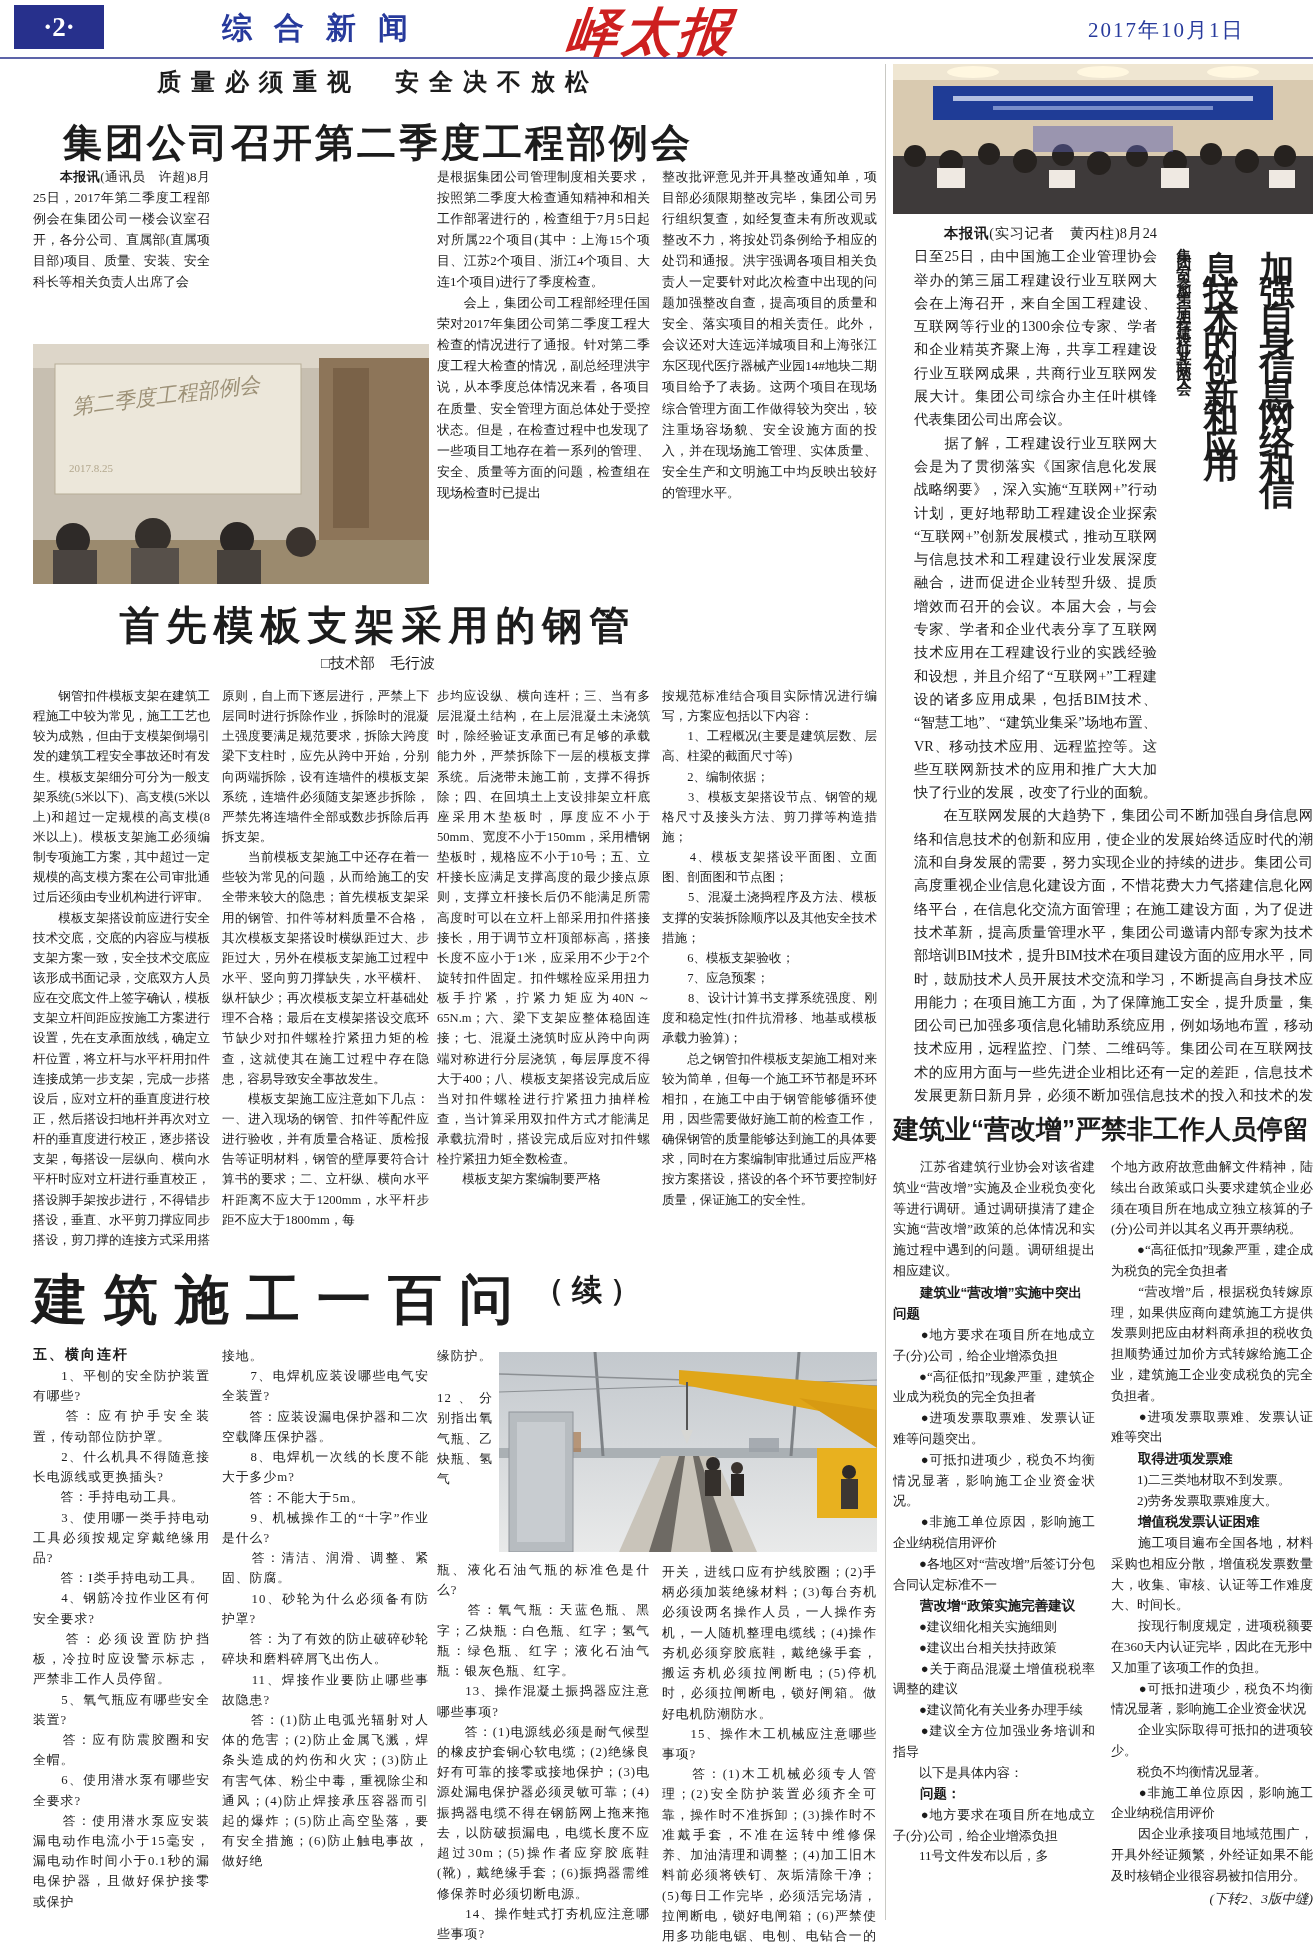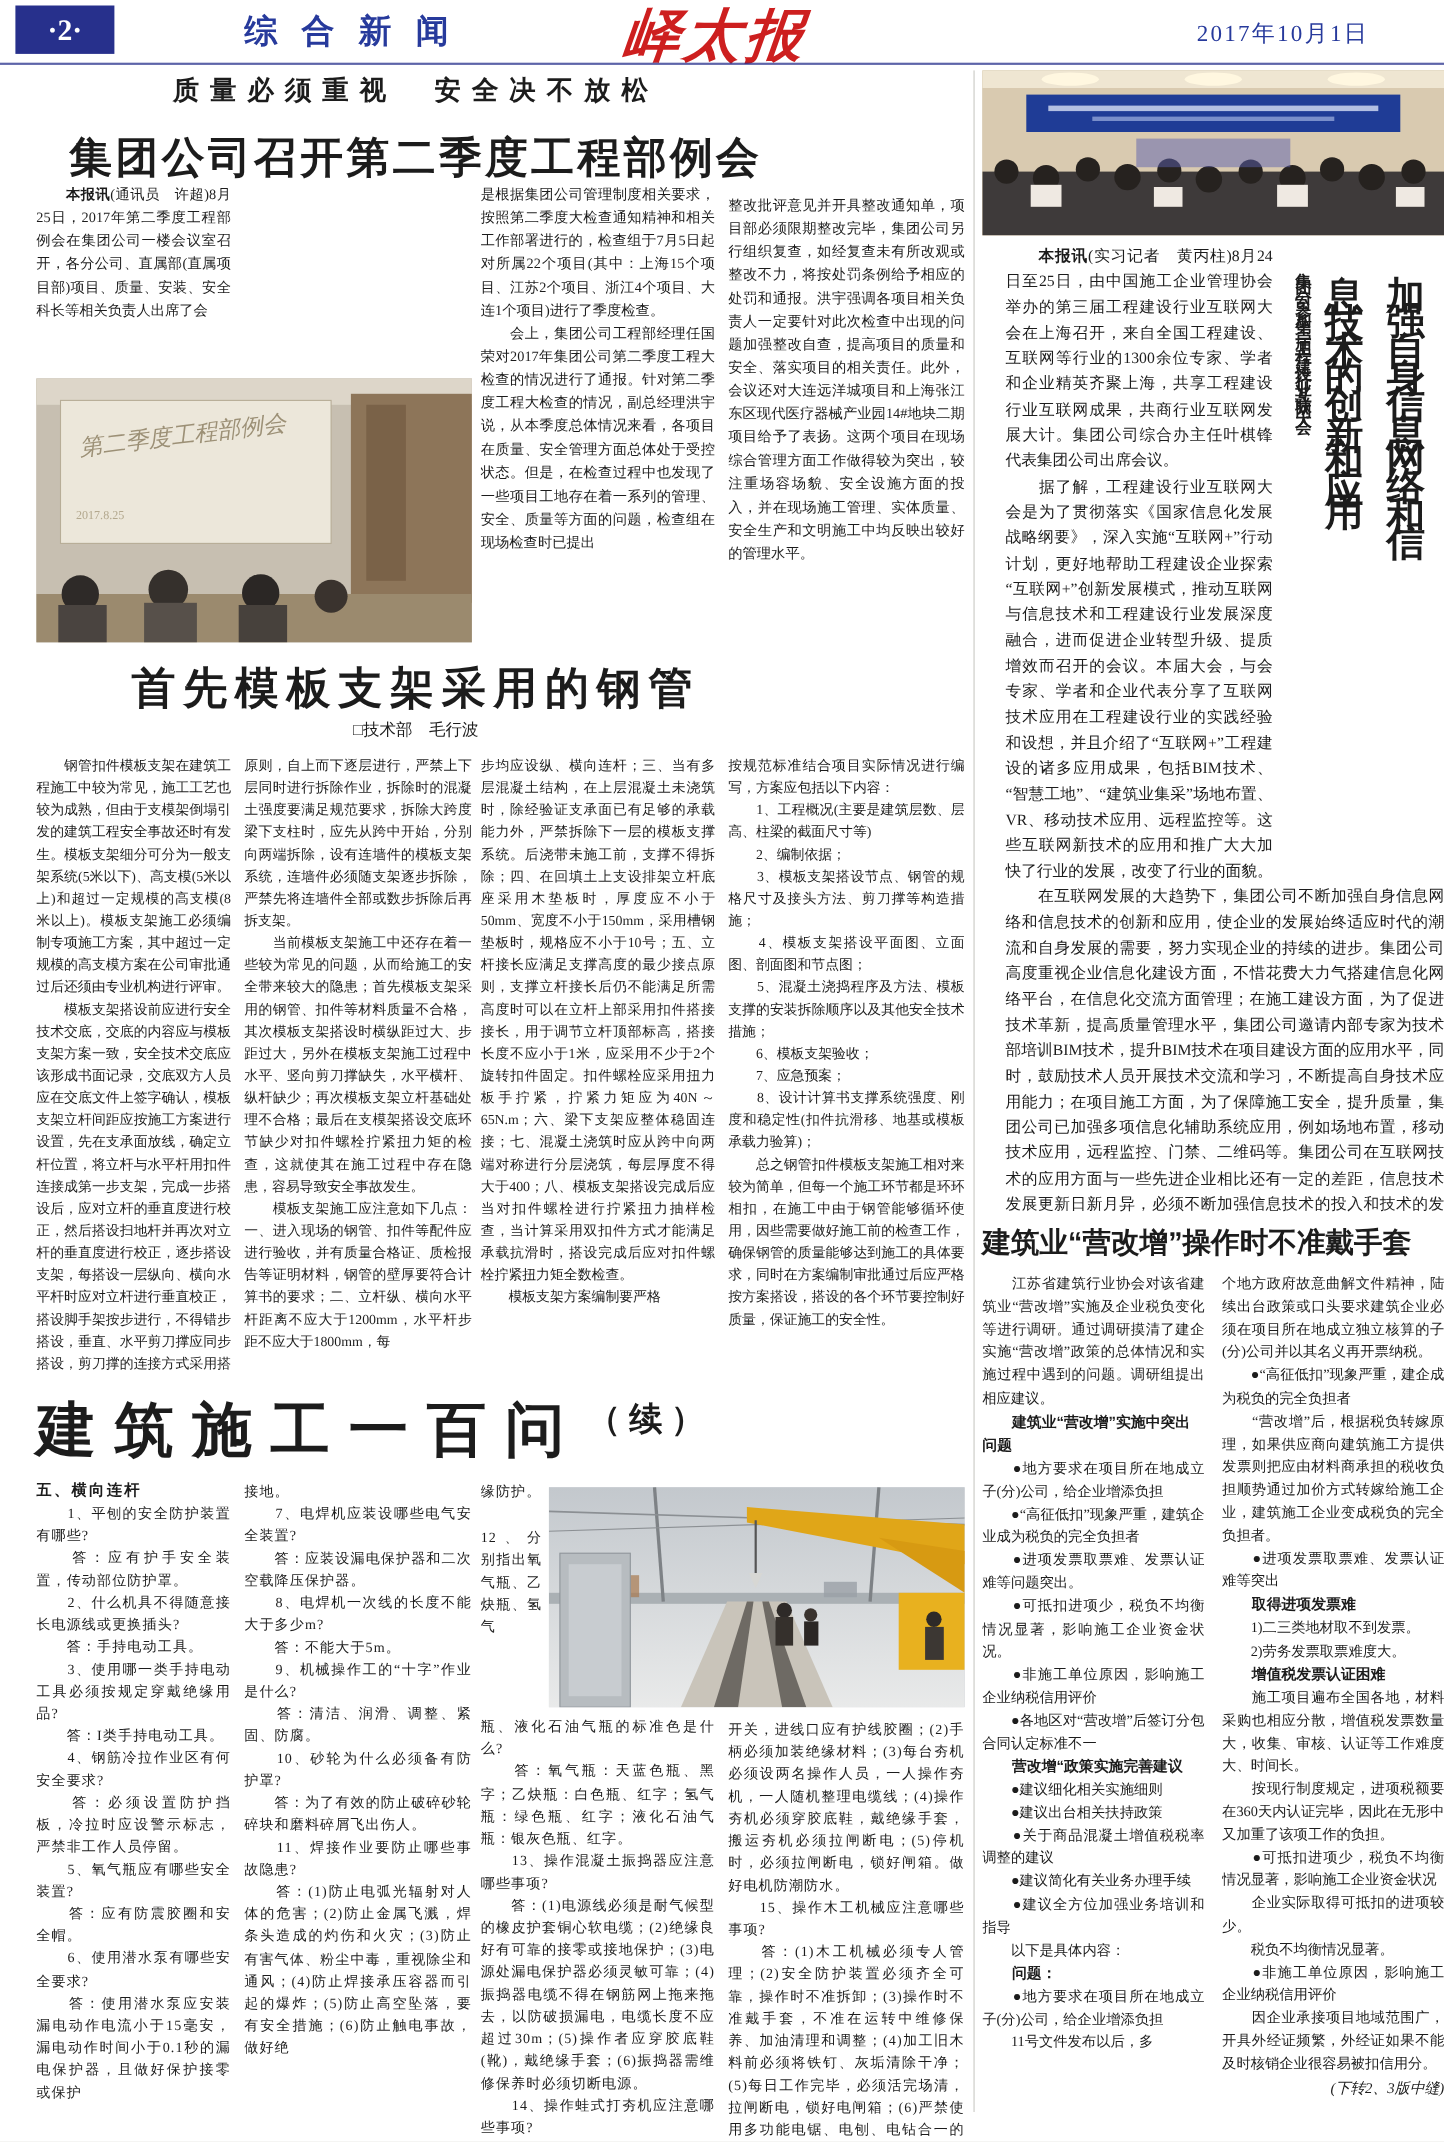--- a/index.html
+++ b/index.html
@@ -83,21 +83,21 @@
 
   <section class="zone-left">
 
     <article>
       <div class="a1-sub">质量必须重视　安全决不放松</div>
       <div class="a1-head">集团公司召开第二季度工程部例会</div>
       <div class="a1-body">
         <div class="abs bodytext" style="left:0;top:0;width:177px;height:176px;"><span class="b">　　本报讯</span><span>(通讯员　许超)8月25日，2017年第二季度工程部例会在集团公司一楼会议室召开，各分公司、直属部(直属项目部)项目、质量、安装、安全科长等相关负责人出席了会</span></div>
         <div class="abs bodytext" style="left:404px;top:0;width:213px;height:418px;">是根据集团公司管理制度相关要求，按照第二季度大检查通知精神和相关工作部署进行的，检查组于7月5日起对所属22个项目(其中：上海15个项目、江苏2个项目、浙江4个项目、大连1个项目)进行了季度检查。
 　　会上，集团公司工程部经理任国荣对2017年集团公司第二季度工程大检查的情况进行了通报。针对第二季度工程大检查的情况，副总经理洪宇说，从本季度总体情况来看，各项目在质量、安全管理方面总体处于受控状态。但是，在检查过程中也发现了一些项目工地存在着一系列的管理、安全、质量等方面的问题，检查组在现场检查时已提出</div>
-        <div class="abs bodytext" style="left:629px;top:10px;width:215px;height:418px;">整改批评意见并开具整改通知单，项目部必须限期整改完毕，集团公司另行组织复查，如经复查未有所改观或整改不力，将按处罚条例给予相应的处罚和通报。洪宇强调各项目相关负责人一定要针对此次检查中出现的问题加强整改自查，提高项目的质量和安全、落实项目的相关责任。此外，会议还对大连远洋城项目和上海张江东区现代医疗器械产业园14#地块二期项目给予了表扬。这两个项目在现场综合管理方面工作做得较为突出，较注重场容场貌、安全设施方面的投入，并在现场施工管理、实体质量、安全生产和文明施工中均反映出较好的管理水平。</div>
+        <div class="abs bodytext" style="left:629px;top:0;width:215px;height:418px;">整改批评意见并开具整改通知单，项目部必须限期整改完毕，集团公司另行组织复查，如经复查未有所改观或整改不力，将按处罚条例给予相应的处罚和通报。洪宇强调各项目相关负责人一定要针对此次检查中出现的问题加强整改自查，提高项目的质量和安全、落实项目的相关责任。此外，会议还对大连远洋城项目和上海张江东区现代医疗器械产业园14#地块二期项目给予了表扬。这两个项目在现场综合管理方面工作做得较为突出，较注重场容场貌、安全设施方面的投入，并在现场施工管理、实体质量、安全生产和文明施工中均反映出较好的管理水平。</div>
         <div class="meeting-photo">
           <svg viewBox="0 0 396 240" width="396" height="240">
             <rect x="0" y="0" width="396" height="240" fill="#c7bfb1"></rect>
             <rect x="0" y="0" width="396" height="24" fill="#ddd6c9"></rect>
             <rect x="286" y="14" width="110" height="190" fill="#8d7559"></rect>
             <rect x="300" y="24" width="36" height="160" fill="#7a6248"></rect>
             <rect x="22" y="20" width="246" height="130" fill="#ece7da" stroke="#b7ad97"></rect>
             <text x="40" y="70" font-size="21" fill="#9c9076" font-style="italic" transform="rotate(-7 40 70)" font-family="serif">第二季度工程部例会</text>
             <text x="36" y="128" font-size="11" fill="#b3a88e" font-family="serif">2017.8.25</text>
             <rect x="0" y="196" width="396" height="44" fill="#9b8a6e"></rect>
@@ -260,21 +260,21 @@
         <div class="v-sub">集团公司参加第三届工程建设行业互联网大会</div>
         <div class="v-main">加强自身信息网络和信
 息技术的创新和应用</div>
       </div>
       <div class="conf-text"><span class="b">　　本报讯</span><span>(实习记者　黄丙柱)8月24日至25日，由中国施工企业管理协会举办的第三届工程建设行业互联网大会在上海召开，来自全国工程建设、互联网等行业的1300余位专家、学者和企业精英齐聚上海，共享工程建设行业互联网成果，共商行业互联网发展大计。集团公司综合办主任叶棋锋代表集团公司出席会议。</span>
 <span>　　据了解，工程建设行业互联网大会是为了贯彻落实《国家信息化发展战略纲要》，深入实施“互联网+”行动计划，更好地帮助工程建设企业探索“互联网+”创新发展模式，推动互联网与信息技术和工程建设行业发展深度融合，进而促进企业转型升级、提质增效而召开的会议。本届大会，与会专家、学者和企业代表分享了互联网技术应用在工程建设行业的实践经验和设想，并且介绍了“互联网+”工程建设的诸多应用成果，包括BIM技术、“智慧工地”、“建筑业集采”场地布置、VR、移动技术应用、远程监控等。这些互联网新技术的应用和推广大大加快了行业的发展，改变了行业的面貌。</span>
 <span>　　在互联网发展的大趋势下，集团公司不断加强自身信息网络和信息技术的创新和应用，使企业的发展始终适应时代的潮流和自身发展的需要，努力实现企业的持续的进步。集团公司高度重视企业信息化建设方面，不惜花费大力气搭建信息化网络平台，在信息化交流方面管理；在施工建设方面，为了促进技术革新，提高质量管理水平，集团公司邀请内部专家为技术部培训BIM技术，提升BIM技术在项目建设方面的应用水平，同时，鼓励技术人员开展技术交流和学习，不断提高自身技术应用能力；在项目施工方面，为了保障施工安全，提升质量，集团公司已加强多项信息化辅助系统应用，例如场地布置，移动技术应用，远程监控、门禁、二维码等。集团公司在互联网技术的应用方面与一些先进企业相比还有一定的差距，信息技术发展更新日新月异，必须不断加强信息技术的投入和技术的发展，适应时代的潮流和自身发展的需要。</span></div>
     </article>
 
     <article class="ygz">
-      <div class="ygz-head">建筑业“营改增”操作时不准戴手套</div>
+      <div class="ygz-head">建筑业“营改增”严禁非工作人员停留</div>
       <div class="ygz-cols">
         <div class="ygz-col">
           <div class="bodytext">　　江苏省建筑行业协会对该省建筑业“营改增”实施及企业税负变化等进行调研。通过调研摸清了建企实施“营改增”政策的总体情况和实施过程中遇到的问题。调研组提出相应建议。</div>
           <div class="ygz-h">　　建筑业“营改增”实施中突出问题</div>
           <div class="bodytext">　　●地方要求在项目所在地成立子(分)公司，给企业增添负担
 　　●“高征低扣”现象严重，建筑企业成为税负的完全负担者
 　　●进项发票取票难、发票认证难等问题突出。
 　　●可抵扣进项少，税负不均衡情况显著，影响施工企业资金状况。
 　　●非施工单位原因，影响施工企业纳税信用评价
 　　●各地区对“营改增”后签订分包合同认定标准不一</div>

